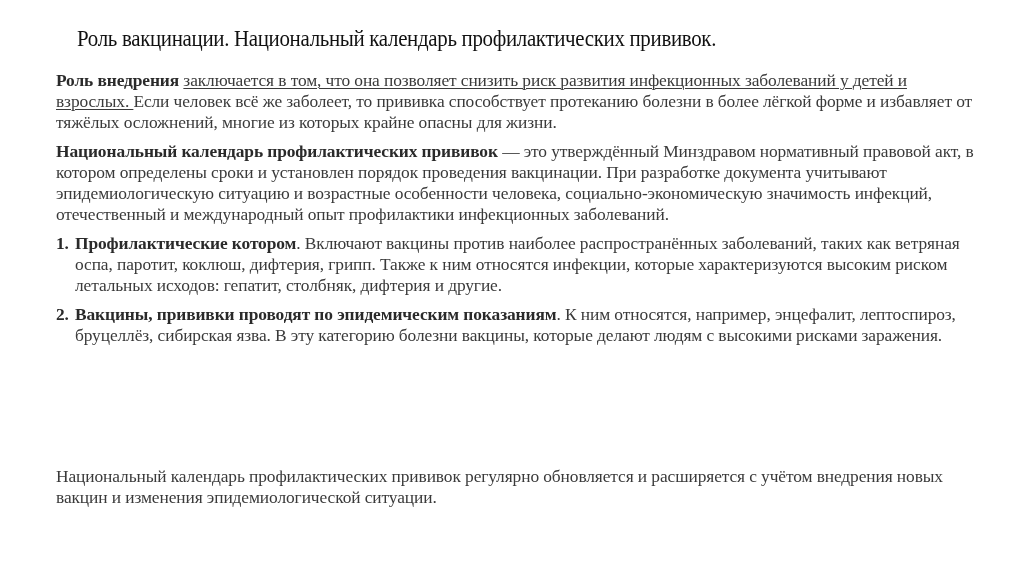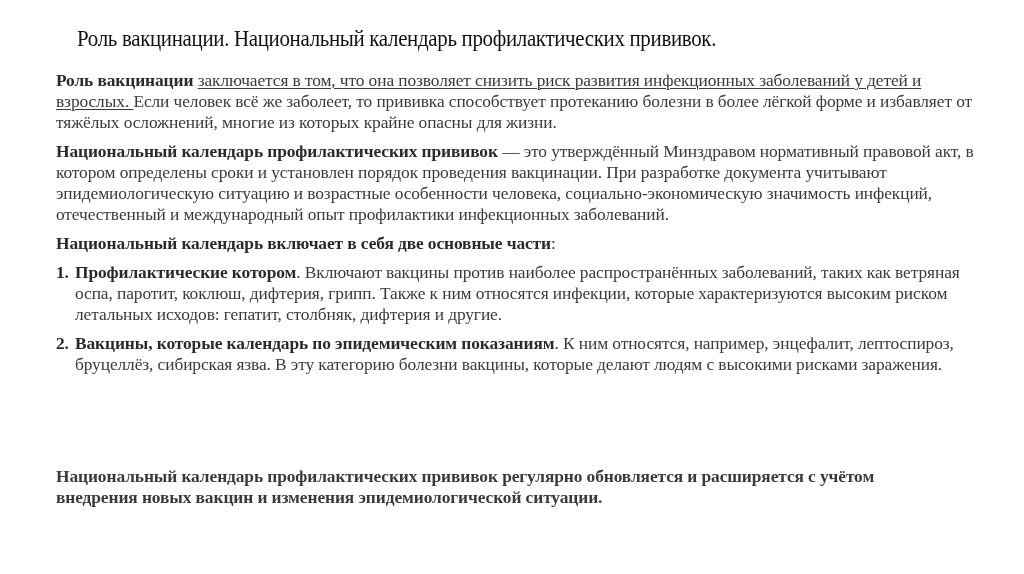--- a/index.html
+++ b/index.html
@@ -68,34 +68,32 @@
     .footer-para {
       position: absolute;
       left: 56px;
       top: 466px;
       width: 900px;
       font-size: 17.4px;
       line-height: 21px;
       color: #3a3a3a;
       letter-spacing: -0.1px;
       margin: 0;
-      font-weight: bold;
     }
   </style>
 </head>
 <body>
 
 <h1 class="slide-title">Роль вакцинации. Национальный календарь профилактических прививок.</h1>
 
 <div class="content">
-  <p><b>Роль вакцинации</b><span> </span><span class="underlined">заключается в том, что она позволяет снизить риск развития инфекционных заболеваний у детей и взрослых. </span><span>Если человек всё же заболеет, то прививка способствует протеканию болезни в более лёгкой форме и избавляет от тяжёлых осложнений, многие из которых крайне опасны для жизни.</span></p>
+  <p><b>Роль внедрения</b><span> </span><span class="underlined">заключается в том, что она позволяет снизить риск развития инфекционных заболеваний у детей и взрослых. </span><span>Если человек всё же заболеет, то прививка способствует протеканию болезни в более лёгкой форме и избавляет от тяжёлых осложнений, многие из которых крайне опасны для жизни.</span></p>
 
   <p><b>Национальный календарь профилактических прививок</b><span> — это утверждённый Минздравом нормативный правовой акт, в котором определены сроки и установлен порядок проведения вакцинации. При разработке документа учитывают эпидемиологическую ситуацию и возрастные особенности человека, социально-экономическую значимость инфекций, отечественный и международный опыт профилактики инфекционных заболеваний.</span></p>
 
-  <p><b>Национальный календарь включает в себя две основные части</b><span>:</span></p>
 
   <ol class="list">
     <li class="list-item"><span class="list-num">1.</span><b>Профилактические котором</b><span>. Включают вакцины против наиболее распространённых заболеваний, таких как ветряная оспа, паротит, коклюш, дифтерия, грипп. Также к ним относятся инфекции, которые характеризуются высоким риском летальных исходов: гепатит, столбняк, дифтерия и другие.</span></li>
-    <li class="list-item"><span class="list-num">2.</span><b>Вакцины, которые календарь по эпидемическим показаниям</b><span>. К ним относятся, например, энцефалит, лептоспироз, бруцеллёз, сибирская язва. В эту категорию болезни вакцины, которые делают людям с высокими рисками заражения.</span></li>
+    <li class="list-item"><span class="list-num">2.</span><b>Вакцины, прививки проводят по эпидемическим показаниям</b><span>. К ним относятся, например, энцефалит, лептоспироз, бруцеллёз, сибирская язва. В эту категорию болезни вакцины, которые делают людям с высокими рисками заражения.</span></li>
   </ol>
 </div>
 
 <p class="footer-para">Национальный календарь профилактических прививок регулярно обновляется и расширяется с учётом внедрения новых вакцин и изменения эпидемиологической ситуации.</p>
 
 </body></html>

